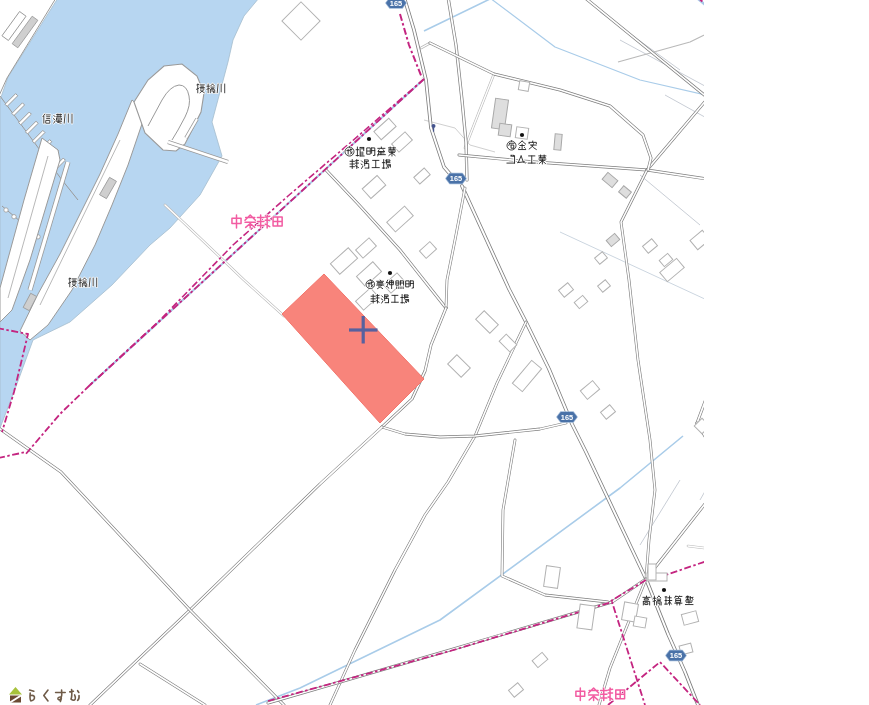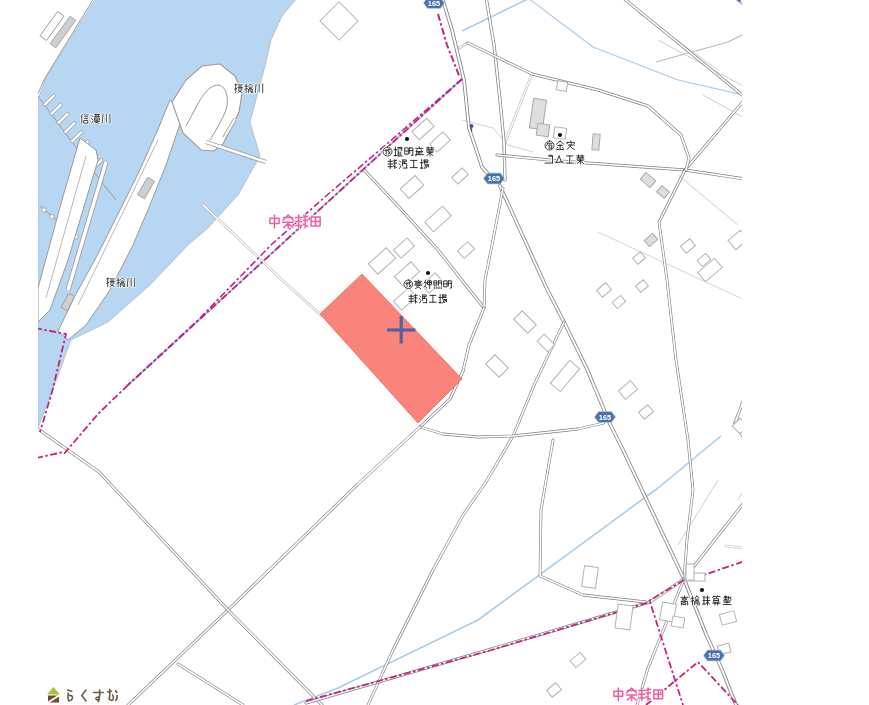--- a/index.html
+++ b/index.html
@@ -1,15 +1,15 @@
 <!DOCTYPE html>
 <html><head><meta charset="utf-8"><title>map</title>
 <style>
 html,body{margin:0;padding:0;background:#ffffff;}
-#map{width:704px;height:705px;overflow:hidden;margin-left:38px;}
+#map{width:704px;height:705px;overflow:hidden;}
 text{font-family:"Liberation Sans",sans-serif;}
 </style></head>
 <body>
 
 <div id="map">
 <svg width="869" height="705" viewBox="0 0 869 705">
 
 <rect width="869" height="705" fill="#ffffff"></rect>
 
 <g>

